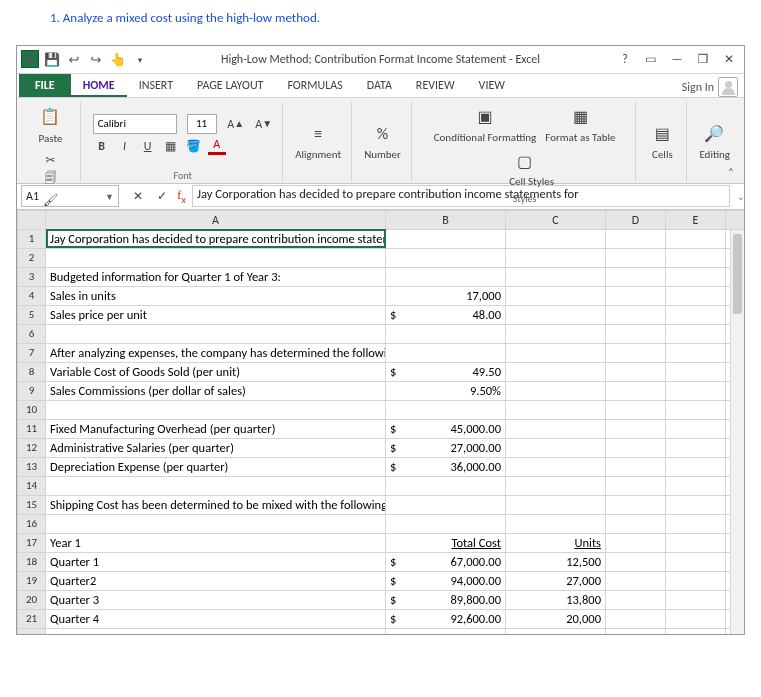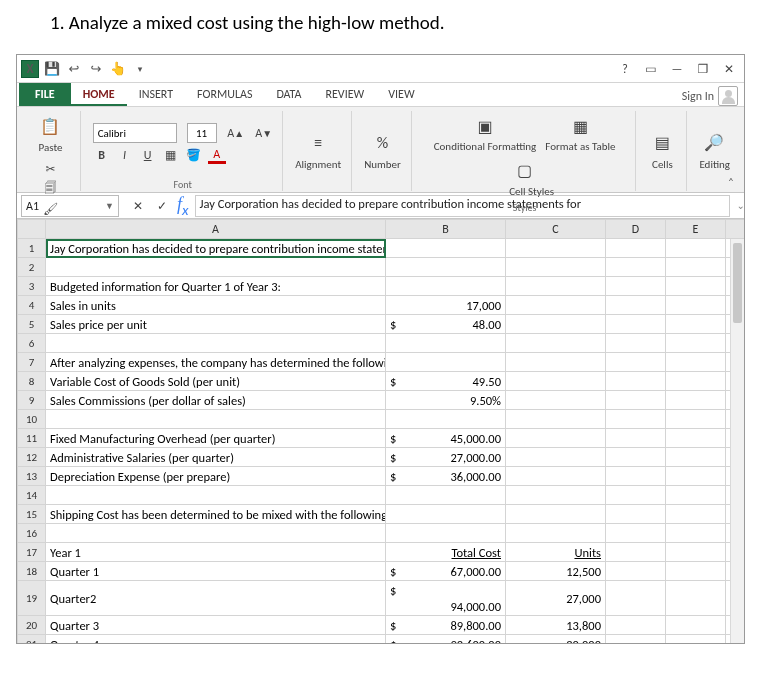--- a/index.html
+++ b/index.html
@@ -1,46 +1,46 @@
 <!DOCTYPE html>
 <html><head>
 <meta charset="utf-8">
 <style>
   * { box-sizing: border-box; margin: 0; padding: 0; font-family: 'Segoe UI', Calibri, sans-serif; }
   body { background: #fff; width: 761px; height: 697px; overflow: hidden; font-size: 13px; color: #222; }
-  .page-text { padding: 8px 18px 10px 50px; font-size: 19px; line-height: 1.6; color: #000000; }
+  .page-text { padding: 8px 18px 10px 50px; font-size: 13px; line-height: 1.6; color: #1d4ed8; }
   .window { margin: 6px 16px 0 16px; border: 1px solid #999; background: #fff; height: 590px; display: flex; flex-direction: column; }
   .titlebar { height: 28px; display: flex; align-items: center; background: #fff; border-bottom: 1px solid #d4d4d4; font-size: 12px; position: relative; }
   .tb-left { display: flex; align-items: center; gap: 4px; padding-left: 4px; }
   .tb-left span { font-size: 13px; color: #555; }
   .tb-center { position: absolute; left: 50%; transform: translateX(-50%); white-space: nowrap; color: #444; font-size: 12px; }
   .tb-right { margin-left: auto; display: flex; align-items: center; gap: 8px; padding-right: 6px; color: #555; }
   .xl-icon { width: 18px; height: 18px; background: #217346; color: #fff; font-size: 11px; display: inline-flex; align-items: center; justify-content: center; font-weight: bold; border: 1px solid #0c5a34; }
   .ribbon-tabs { display: flex; align-items: flex-end; height: 24px; background: #fff; font-size: 12px; padding-left: 2px; border-bottom: 1px solid #d4d4d4; }
   .ribbon-tab { padding: 0 12px; height: 24px; line-height: 24px; color: #444; cursor: pointer; }
   .ribbon-tab.file { background: #217346; color: #fff; font-weight: bold; padding: 0 16px; }
-  .ribbon-tab.active { color: #7f1d1d; border-bottom: 2px solid #217346; font-weight: 600; margin-top: 16px; }
+  .ribbon-tab.active { color: #4c1d95; border-bottom: 2px solid #217346; font-weight: 600; margin-top: 16px; }
   .ribbon-right { margin-left: auto; padding-right: 6px; font-size: 12px; color: #555; display: flex; align-items: center; gap: 4px; }
   .avatar { width: 20px; height: 20px; border: 1px solid #aaa; border-radius: 2px; display: inline-block; position: relative; }
   .avatar::before { content: ''; position: absolute; top: 3px; left: 6px; width: 7px; height: 7px; border-radius: 50%; background: #ccc; }
   .avatar::after { content: ''; position: absolute; bottom: 1px; left: 3px; width: 13px; height: 7px; border-radius: 6px 6px 0 0; background: #ccc; }
   .ribbon-body { height: 86px; background: #f1f1f1; border-bottom: 1px solid #c7c7c7; display: flex; padding: 4px 4px 1px 4px; font-size: 11px; color: #444; gap: 2px; }
   .rgroup { border-right: 1px solid #d6d6d6; padding: 0 6px; display: flex; flex-direction: column; justify-content: space-between; align-items: center; height: 100%; }
   .rgroup-body { display: flex; align-items: center; gap: 4px; flex: 1; flex-wrap: wrap; justify-content: center; }
   .rgroup-title { font-size: 10px; color: #666; padding-top: 2px; }
   .ibtn { display: inline-flex; align-items: center; justify-content: center; min-width: 18px; height: 18px; font-size: 12px; color: #444; cursor: pointer; }
   .font-row input { width: 84px; height: 20px; font-size: 11px; padding: 0 4px; border: 1px solid #aaa; background: #fff; }
   .size-in { width: 30px !important; text-align: center; }
   .bigbtn { display: flex; flex-direction: column; align-items: center; gap: 2px; font-size: 11px; cursor: pointer; padding: 2px 4px; }
   .bigbtn .ic { width: 28px; height: 26px; display: flex; align-items: center; justify-content: center; font-size: 16px; }
   .fx-bar { height: 26px; display: flex; align-items: center; border-bottom: 1px solid #c7c7c7; background: #fff; }
   .name-box { width: 98px; height: 22px; border: 1px solid #bbb; margin: 0 4px; font-size: 12px; padding: 0 4px; display: flex; align-items: center; justify-content: space-between; gap: 16px; }
   .name-box .dd { font-size: 9px; color: #666; }
   .fx-icons { display: flex; gap: 6px; padding: 0 6px; color: #888; font-size: 13px; }
-  .fx-label { font-style: italic; font-family: 'Times New Roman'; font-size: 18px; color: #3b82f6; padding-right: 6px; }
+  .fx-label { font-family: 'Times New Roman'; font-size: 13px; color: #c2410c; padding-right: 6px; }
   .fx-input { flex: 1; border: 1px solid #ccc; height: 22px; font-size: 12.5px; padding: 0 4px; margin-right: 14px; overflow: hidden; white-space: nowrap; }
   .grid-wrap { flex: 1; overflow: hidden; position: relative; background: #fff; }
   table.grid { border-collapse: collapse; table-layout: fixed; width: 720px; font-size: 12.5px; color: #000; }
   table.grid th, table.grid td { border: 1px solid #d4d4d4; padding: 1.5px 4px; height: 19px; font-weight: normal; text-align: left; white-space: nowrap; overflow: hidden; vertical-align: middle; }
   table.grid th { background: #e6e6e6; text-align: center; font-size: 12px; color: #333; }
   .rowhdr { background: #e6e6e6; text-align: center !important; width: 28px; font-size: 11px; color: #333; }
   .col-a { width: 340px; }
   .col-b { width: 120px; text-align: right !important; }
   .col-c { width: 100px; text-align: right !important; }
   .col-d, .col-e, .col-f { width: 60px; }
@@ -60,33 +60,35 @@
 
   <div class="titlebar">
     <div class="tb-left">
       <span class="xl-icon">X</span>
       <span class="ibtn">💾</span>
       <span class="ibtn">↩</span>
       <span class="ibtn">↪</span>
       <span class="ibtn">👆</span>
       <span class="ibtn" style="font-size:9px;">▾</span>
     </div>
+    <div class="tb-center">High-Low Method; Contribution Format Income Statement - Excel</div>
     <div class="tb-right">
       <span class="ibtn">?</span>
       <span class="ibtn">▭</span>
       <span class="ibtn">—</span>
       <span class="ibtn">❐</span>
       <span class="ibtn">✕</span>
     </div>
   </div>
 
   <div class="ribbon-tabs">
     <div class="ribbon-tab file">FILE</div>
     <div class="ribbon-tab active">HOME</div>
     <div class="ribbon-tab">INSERT</div>
+    <div class="ribbon-tab">PAGE LAYOUT</div>
     <div class="ribbon-tab">FORMULAS</div>
     <div class="ribbon-tab">DATA</div>
     <div class="ribbon-tab">REVIEW</div>
     <div class="ribbon-tab">VIEW</div>
     <div class="ribbon-right">
       <span>Sign In</span>
       <span class="avatar"></span>
     </div>
   </div>
 
@@ -332,21 +334,21 @@
               <span style="float:left;">$</span>
               <span style="float:right;">27,000.00</span>
             </td>
             <td class="col-c"></td>
             <td class="col-d"></td>
             <td class="col-e"></td>
             <td class="col-f"></td>
           </tr>
           <tr>
             <td class="rowhdr">13</td>
-            <td class="col-a">  Depreciation Expense (per prepare)</td>
+            <td class="col-a">  Depreciation Expense (per quarter)</td>
             <td class="col-b">
               <span style="float:left;">$</span>
               <span style="float:right;">36,000.00</span>
             </td>
             <td class="col-c"></td>
             <td class="col-d"></td>
             <td class="col-e"></td>
             <td class="col-f"></td>
           </tr>
           <tr>
@@ -395,21 +397,21 @@
             <td class="col-c">12,500</td>
             <td class="col-d"></td>
             <td class="col-e"></td>
             <td class="col-f"></td>
           </tr>
           <tr>
             <td class="rowhdr">19</td>
             <td class="col-a">  Quarter2</td>
             <td class="col-b">
               <span style="float:left;">$</span>
-              <span style="float:right;margin-top:16px;">94,000.00</span>
+              <span style="float:right;">94,000.00</span>
             </td>
             <td class="col-c">27,000</td>
             <td class="col-d"></td>
             <td class="col-e"></td>
             <td class="col-f"></td>
           </tr>
           <tr>
             <td class="rowhdr">20</td>
             <td class="col-a">  Quarter 3</td>
             <td class="col-b">

